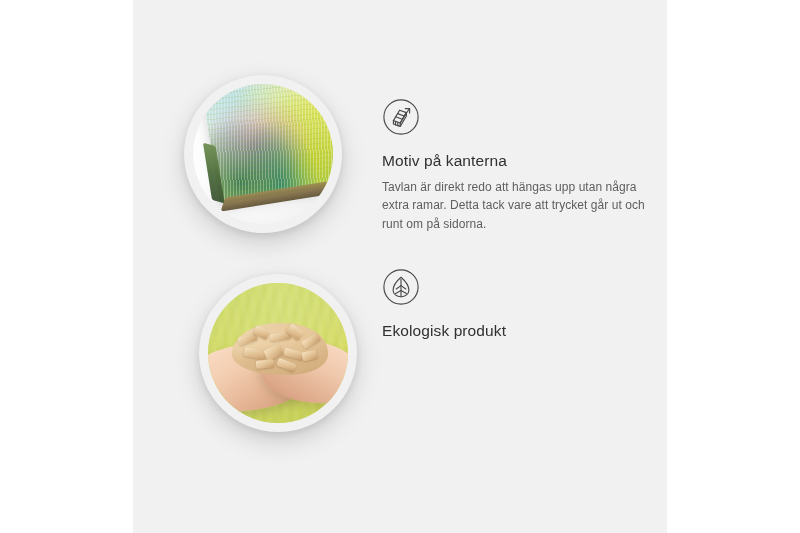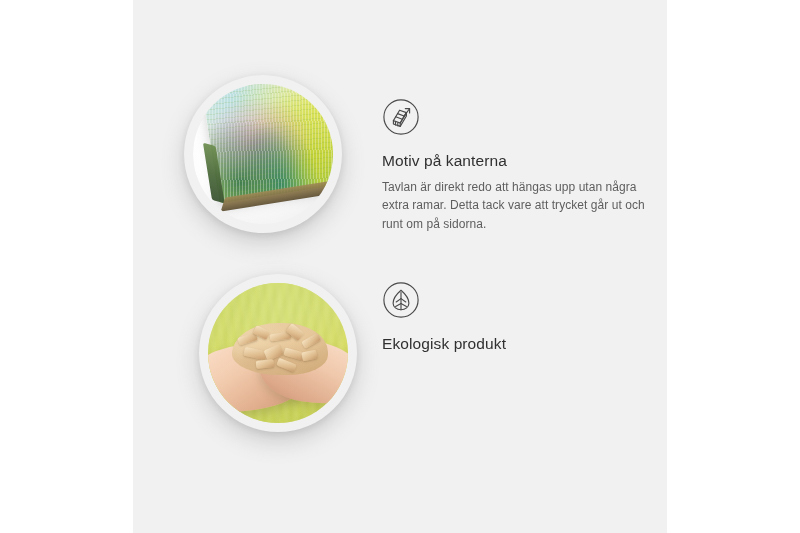--- a/index.html
+++ b/index.html
@@ -192,21 +192,21 @@
     box-shadow: 0 1px 2px rgba(120,90,50,0.35);
   }
 
   
   .txt {
     position: absolute;
     left: 249px;
     width: 268px;
   }
   .txt-1 { top: 32px; }
-  .txt-2 { top: 26px; }
+  .txt-2 { top: 13px; }
 
   .f-icon {
     width: 38px;
     height: 38px;
     margin-bottom: 16px;
     display: block;
   }
   .f-icon svg { display: block; }
 
   .f-title {

